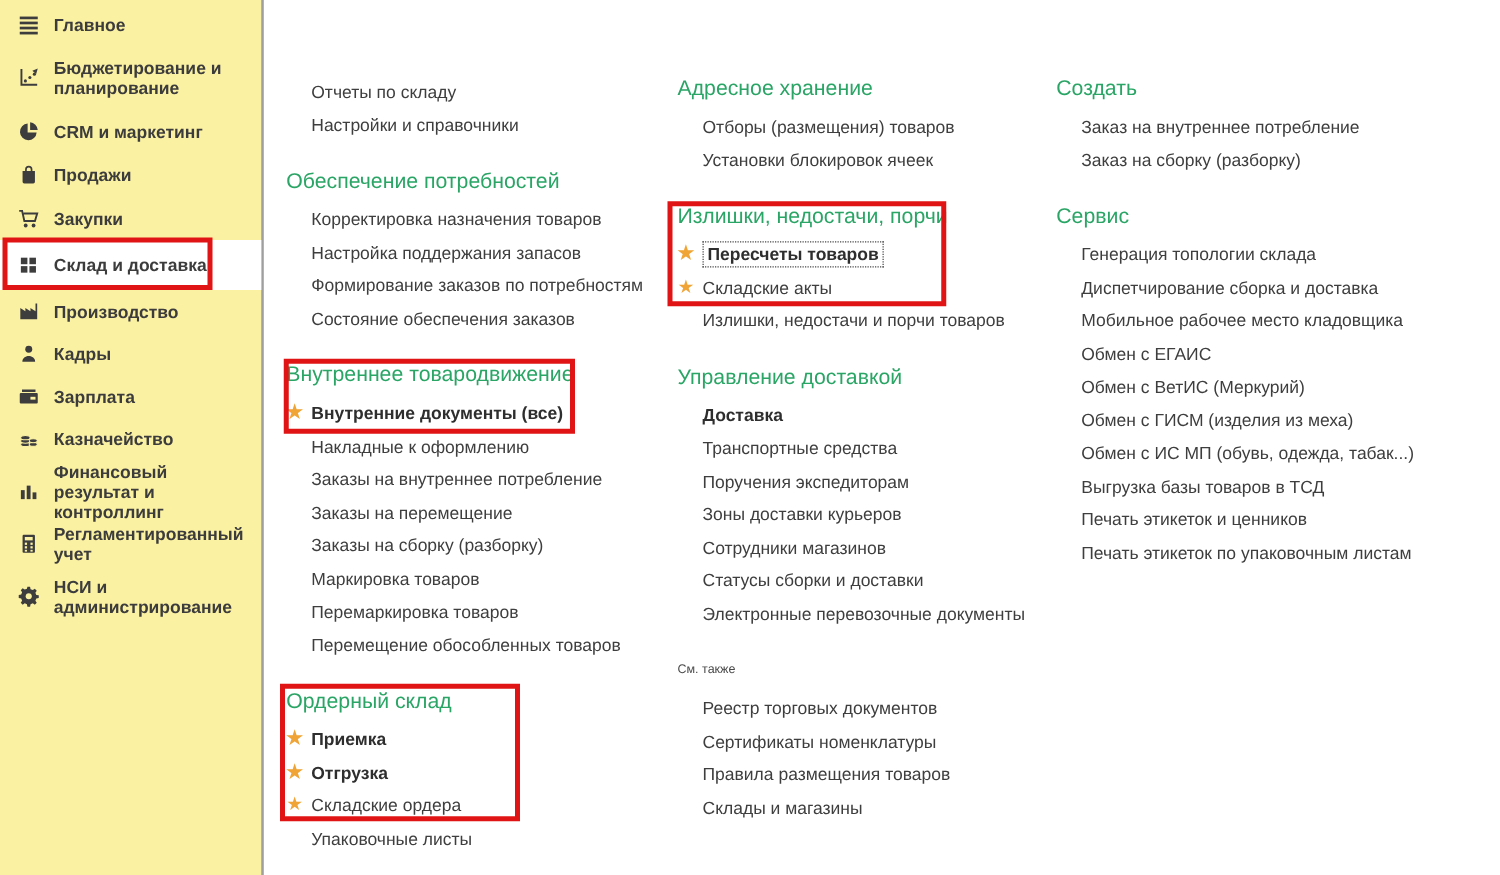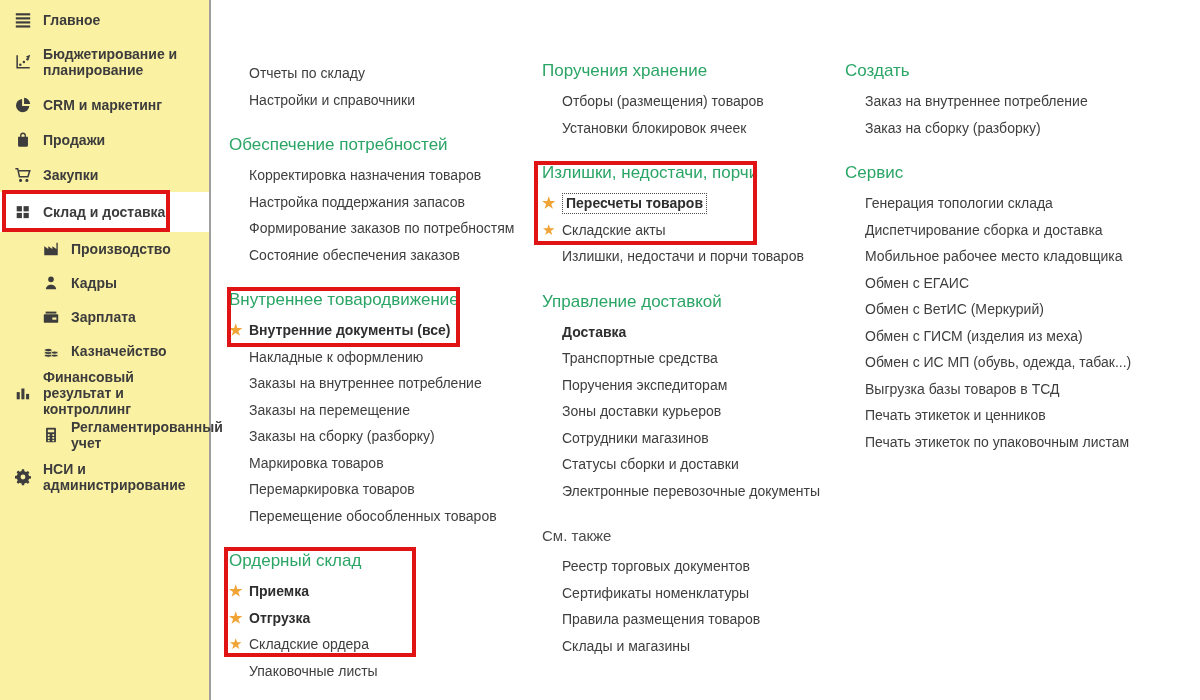--- a/index.html
+++ b/index.html
@@ -27,37 +27,37 @@
     color:#3c3c3c; font-size:14px;
     cursor:pointer;
     font-weight:bold;
   }
   .side-item .sicon {
     width:19px; height:19px; flex:0 0 19px;
     margin-right:11px;
     display:flex; align-items:center; justify-content:center;
   }
   .side-item .slabel { line-height:16px; max-width:152px; }
-  .h35 { height:35px; } .h34 { height:34px;margin-left:28px; } .h50 { height:50px; }
+  .h35 { height:35px; } .h34 { height:34px; } .h50 { height:50px; }
   .side-item.selected { height:40px; background:#ffffff; }
 
   
   .menu-col { position:absolute; top:0; padding-top:60px; z-index:2; }
   #col1 { left:229px; width:300px; }
   #col2 { left:542px; width:300px; }
   #col3 { left:845px; width:350px; }
 
   .section-title {
     margin-top:21px; margin-bottom:6px;
     height:22px; line-height:22px;
     font-size:17px; color:#2aa565;
     white-space:nowrap;
   }
   .menu-col > .section-title:first-child { margin-top:0; }
-  .section-title.plain { font-size:15px; color:#4a4a4a; }
+  .section-title.plain { font-size:10px; color:#4a4a4a; }
 
   .link {
     position:relative;
     height:26.5px; line-height:26.5px;
     padding-left:20px;
     font-size:14px; color:#3e3e3e;
     white-space:nowrap; cursor:pointer;
   }
   .link.bold { font-weight:bold; color:#2e2e2e; }
   .link .star {
@@ -276,21 +276,21 @@
     <span>Отгрузка</span>
   </div>
   <div class="link">
     <span class="star">★</span>
     <span>Складские ордера</span>
   </div>
   <div class="link">Упаковочные листы</div>
 </div>
 
 <div class="menu-col" id="col2">
-  <div class="section-title">Поручения хранение</div>
+  <div class="section-title">Адресное хранение</div>
   <div class="link">Отборы (размещения) товаров</div>
   <div class="link">Установки блокировок ячеек</div>
 
   <div class="section-title">Излишки, недостачи, порчи</div>
   <div class="link bold">
     <span class="star">★</span>
     <span class="focus-box">Пересчеты товаров</span>
   </div>
   <div class="link">
     <span class="star">★</span>

